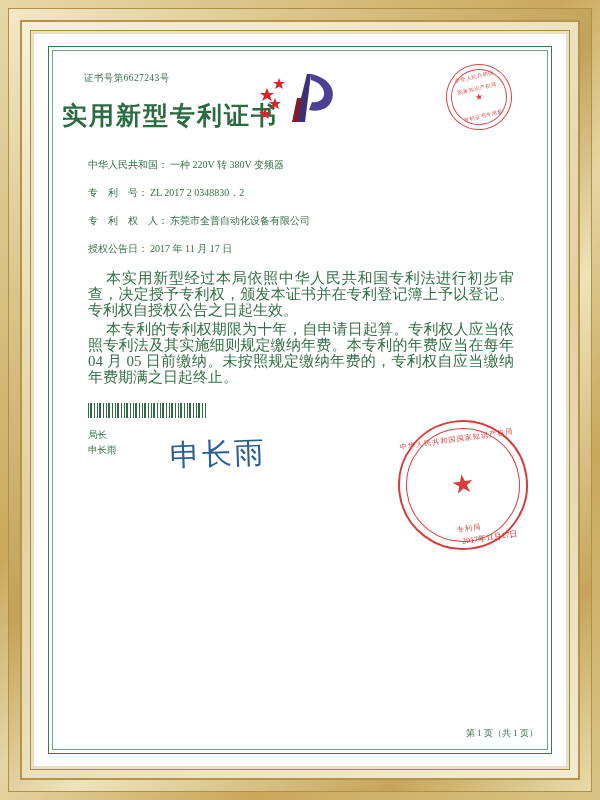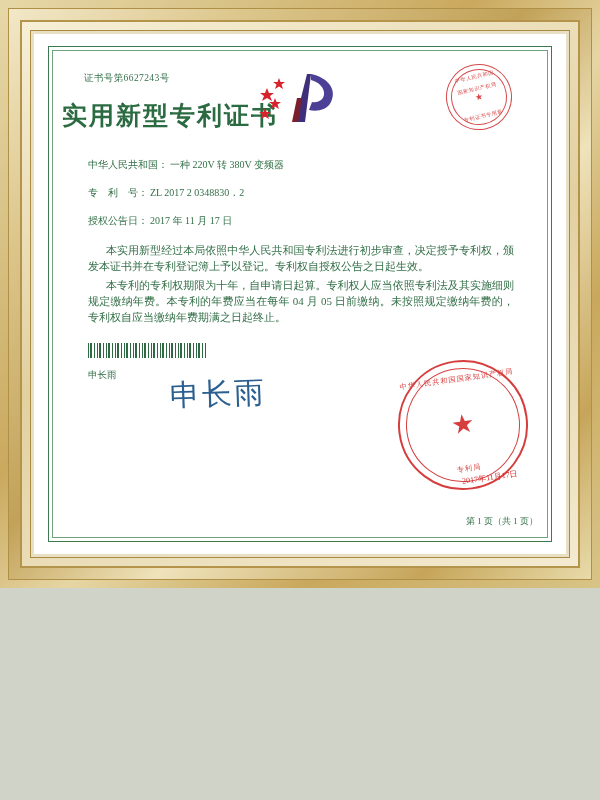--- a/index.html
+++ b/index.html
@@ -3,21 +3,21 @@
 <meta charset="utf-8">
 <style>
   html,body{margin:0;padding:0;}
   body{
     width:600px;height:800px;overflow:hidden;
     font-family:"Liberation Serif", serif;
     background:#cfd3c8;
   }
   
   .page{
-    position:relative;width:600px;height:588px;
+    position:relative;width:600px;height:800px;
     background:
       linear-gradient(135deg,#e7d8a8 0%,#d9c489 18%,#caa95e 40%,#e6d6a4 55%,#c9a85c 75%,#d8c487 100%);
     box-sizing:border-box;
   }
   .frame-band{
     position:absolute;inset:8px;
     background:
       linear-gradient(135deg,#f2e8c8 0%,#ddc78d 20%,#c2a259 45%,#efe3bb 62%,#c6a55a 85%,#e8dbaa 100%);
     border:1px solid #b08f46;
     box-sizing:border-box;
@@ -91,21 +91,21 @@
   }
   .seal-top .t1{top:8px;}
   .seal-top .t2{top:20px;}
   .seal-top .t3{bottom:9px;}
   
   .fields{margin-top:26px;padding-left:26px;font-size:10px;}
   .row{display:flex;align-items:baseline;margin-bottom:14px;color:#336f47;}
   .row .label{white-space:pre;}
   .row .value{margin-left:2px;}
   
-  .paras{margin-top:10px;padding-left:26px;padding-right:24px;font-size:11px;line-height:16px;color:#336f47;text-align:justify;}
+  .paras{margin-top:10px;padding-left:26px;padding-right:24px;font-size:15px;line-height:16px;color:#336f47;text-align:justify;}
   .paras p{margin:0 0 3px 0;text-indent:18px;}
   
   .barcode{
     margin-top:18px;margin-left:26px;width:118px;height:15px;
     background:repeating-linear-gradient(90deg,#2f6a44 0 1px,#fff 1px 2px,#2f6a44 2px 4px,#fff 4px 6px,#2f6a44 6px 7px,#fff 7px 9px);
   }
   
   .sig-wrap{position:relative;margin-top:10px;padding-left:26px;height:70px;}
   .sig-labels{font-size:9.5px;line-height:15px;color:#336f47;}
   .sig-script{
@@ -197,34 +197,39 @@
       <div class="fields">
         <div class="row">
           <span class="label">中华人民共和国：</span>
           <span class="value">一种 220V 转 380V 变频器</span>
         </div>
         <div class="row">
           <span class="label">专　利　号：</span>
           <span class="value">ZL 2017 2 0348830．2</span>
         </div>
         <div class="row">
+          <span class="label">专　利　权　人：</span>
+          <span class="value">东莞市全普自动化设备有限公司</span>
+        </div>
+        <div class="row">
           <span class="label">授权公告日：</span>
           <span class="value">2017 年 11 月 17 日</span>
         </div>
       </div>
 
       <div class="paras">
         <p>本实用新型经过本局依照中华人民共和国专利法进行初步审查，决定授予专利权，颁发本证书并在专利登记簿上予以登记。专利权自授权公告之日起生效。</p>
         <p>本专利的专利权期限为十年，自申请日起算。专利权人应当依照专利法及其实施细则规定缴纳年费。本专利的年费应当在每年 04 月 05 日前缴纳。未按照规定缴纳年费的，专利权自应当缴纳年费期满之日起终止。</p>
       </div>
 
       <div class="barcode"></div>
 
       <div class="sig-wrap">
         <div class="sig-labels">
+          <div>局长</div>
           <div>申长雨</div>
         </div>
         <div class="sig-script">申长雨</div>
 
         <div class="seal-main">
           <div class="ring2"></div>
           <div class="arc-top">中华人民共和国国家知识产权局</div>
           <div class="emblem">★</div>
           <div class="arc-bottom">专利局</div>
         </div>

